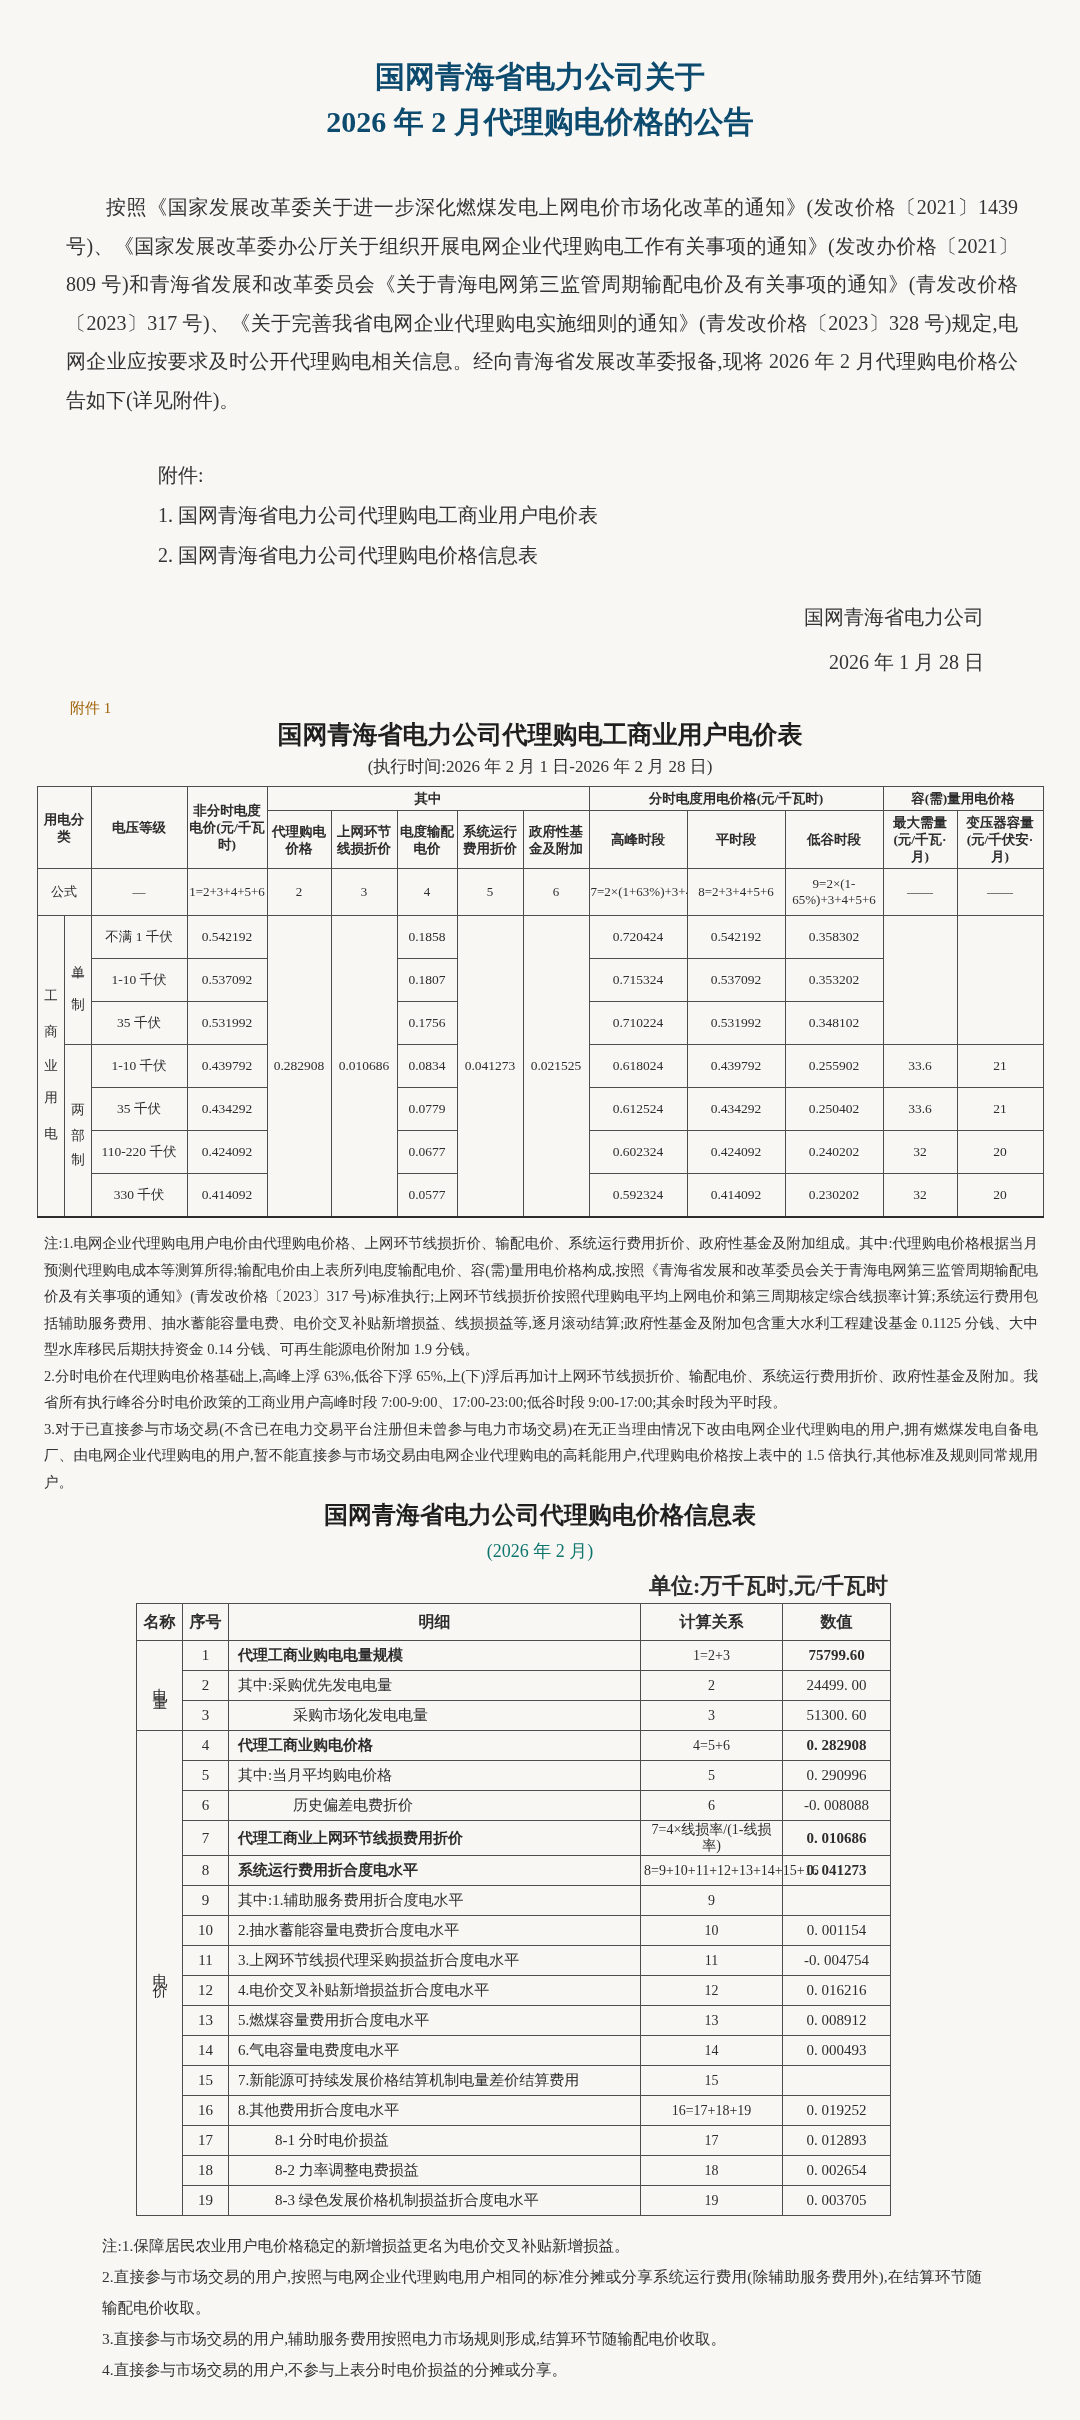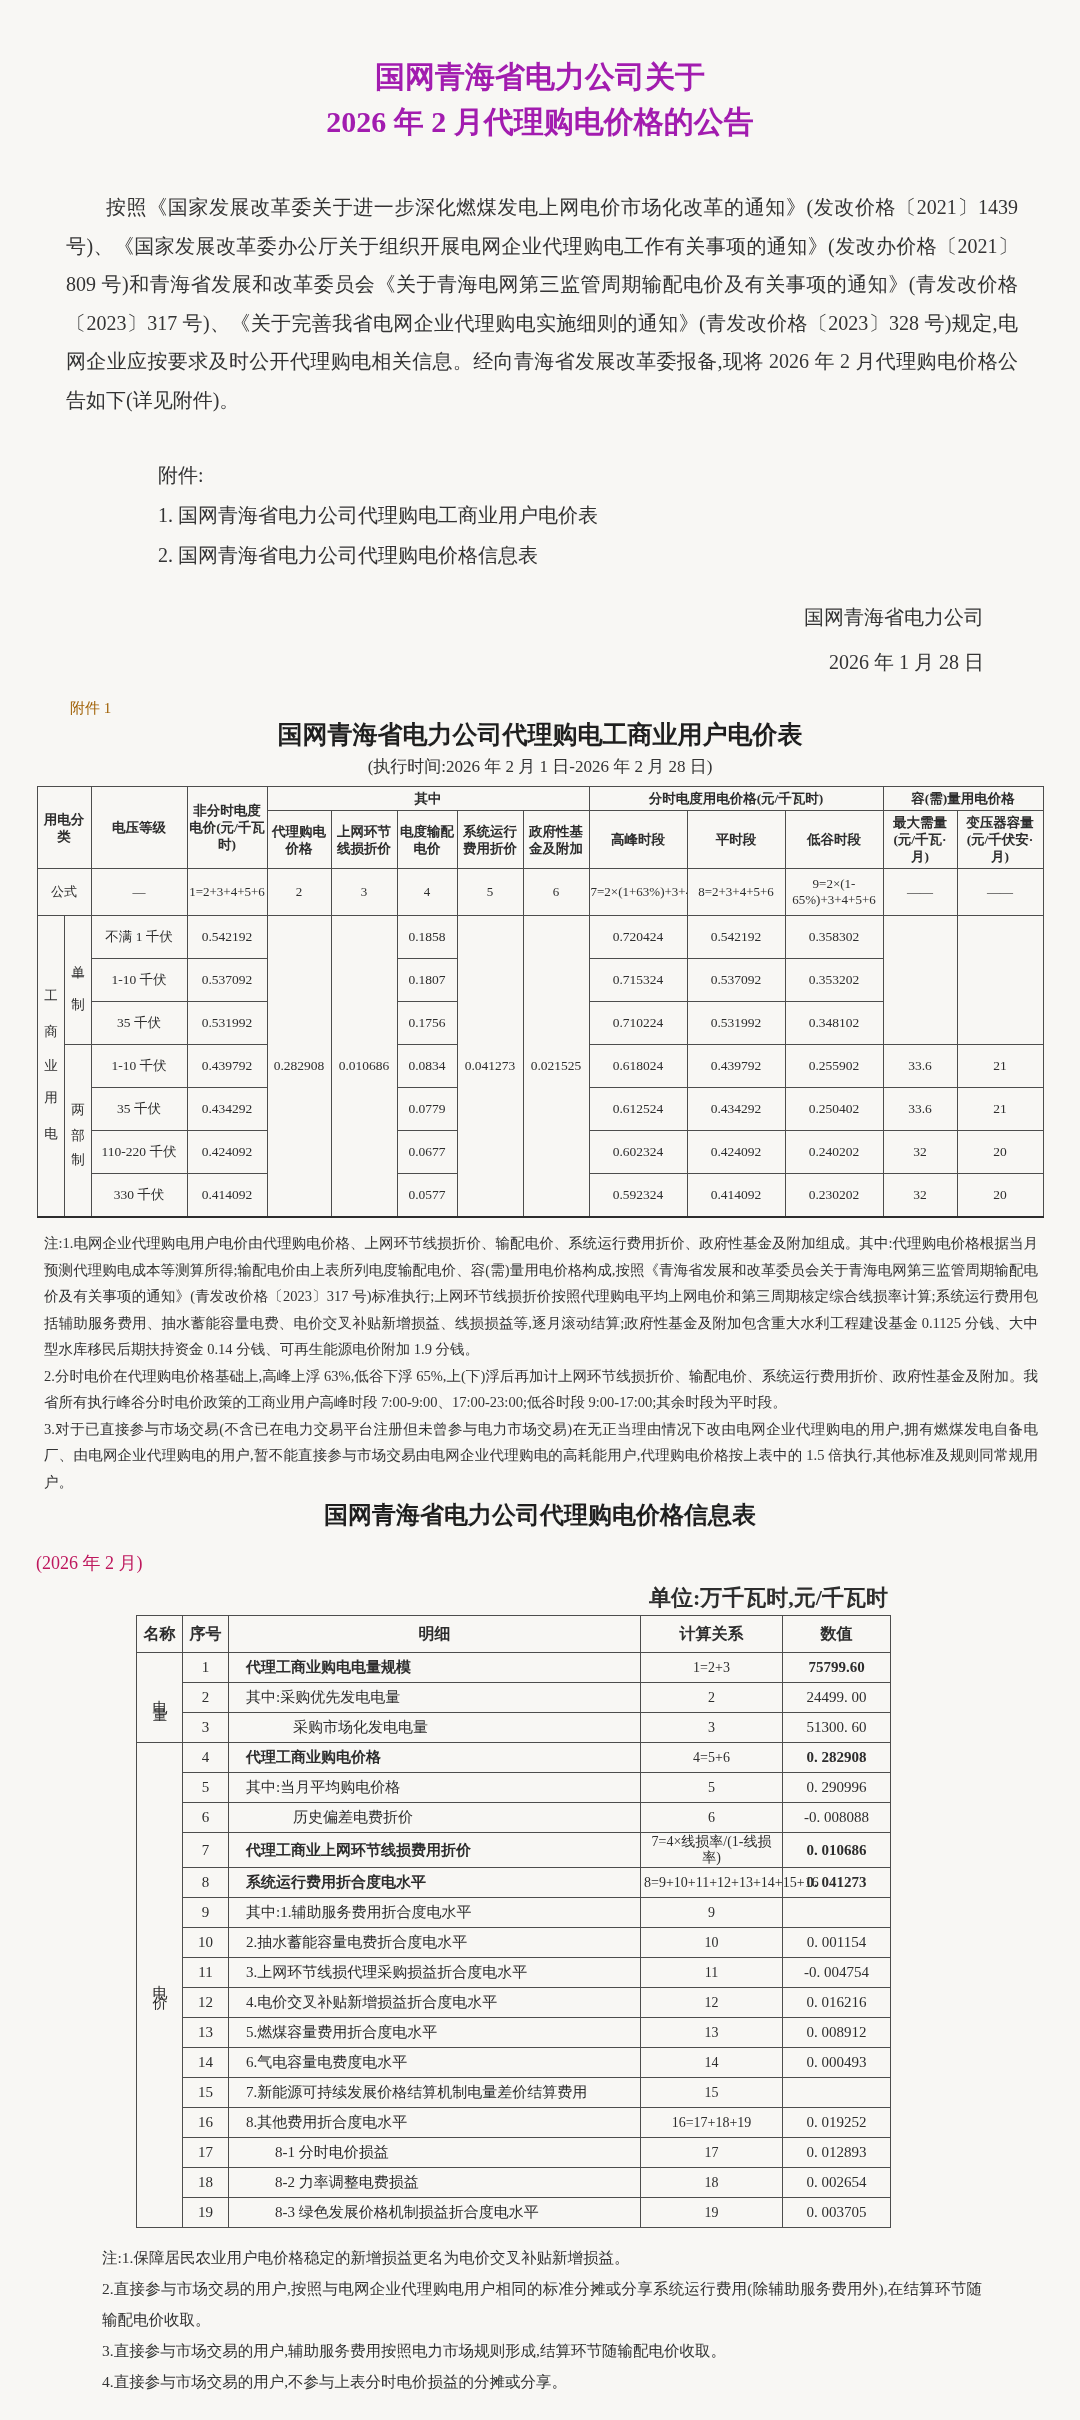--- a/index.html
+++ b/index.html
@@ -2,21 +2,21 @@
 <html><head>
 <meta charset="utf-8">
 <style>
   html,body { margin:0; padding:0; background:#eceae6; }
   .page {
     position:relative; width:1080px; min-height:2420px; margin:0 auto;
     background:#f8f7f4; color:#2d2d2d; box-sizing:border-box;
     padding:42px 36px 40px 36px;
     font-family:"Liberation Serif","DejaVu Serif",serif;
   }
-  .doc-title { text-align:center; font-weight:bold; font-size:30px; line-height:45px; margin-top:12px; color:#a21caf; }
+  .doc-title { text-align:center; font-weight:bold; font-size:30px; line-height:45px; margin-top:12px; color:#0c4a6e; }
   .body-para { font-size:20px; line-height:38.5px; text-align:justify; text-indent:2em; margin:44px 26px 0 30px; color:#333; }
   .att-block { margin:36px 0 0 122px; font-size:20px; line-height:40px; color:#333; }
   .att-block div { margin:0; }
   .signature { text-align:right; margin:20px 60px 0 0; font-size:20px; line-height:45px; color:#333; }
   .att1-label { font-size:15px; margin:14px 0 0 26px; color:#a16207;padding-left:8px; }
   .t1-title { text-align:center; font-size:25px; font-weight:bold; margin-top:0px; color:#1f1f1f; }
   .t1-exec { text-align:center; font-size:17px; margin-top:4px; color:#333; }
 
   table.t1 { border-collapse:collapse; margin:8px auto 0 auto; width:1006px; table-layout:fixed; }
   .t1 th, .t1 td { border:1px solid #4d4d4d; text-align:center; vertical-align:middle; padding:1px; color:#2d2d2d; overflow:hidden; }
@@ -30,29 +30,29 @@
   .v3 { letter-spacing:16px; }
   .v4 { letter-spacing:24px; }
   .vq { letter-spacing:8px; }
   .vp { letter-spacing:10px; }
 
   .notes1 { margin:12px 6px 0 8px; font-size:14.5px; line-height:26.5px; text-align:justify; color:#333; }
   .notes1 p { margin:0; }
 
   .att2-label { margin:30px 0 0 282px; font-size:16px; color:#3a3a3a; }
   .t2-title { text-align:center; font-size:24px; font-weight:bold; margin-top:4px; color:#1f1f1f; }
-  .t2-sub { text-align:left; font-size:18px; margin-top:20px; color:#be185d; }
+  .t2-sub { text-align:center; font-size:18px; margin-top:8px; color:#0f766e; }
   .t2-wrap { width:754px; margin:0 0 0 100px; }
   .t2-unit { text-align:right; font-size:22px; font-weight:bold; margin:8px 2px 2px 0; color:#2d2d2d; }
   table.t2 { border-collapse:collapse; width:754px; table-layout:fixed; }
   .t2 th, .t2 td { border:1px solid #4d4d4d; vertical-align:middle; padding:1px 3px; color:#2d2d2d; }
   .t2 th { font-weight:bold; font-size:16px; height:34px; text-align:center; }
   .t2 td { font-size:15px; height:27px; }
   .t2 td.no, .t2 td.rel, .t2 td.val { text-align:center; }
-  .t2 td.detail { text-align:left; padding-left:17px; }
+  .t2 td.detail { text-align:left; padding-left:9px; }
   .t2 tr.em td.detail, .t2 tr.em td.val { font-weight:bold; }
   .t2 td.ind1 { padding-left:64px; }
   .t2 td.ind2 { padding-left:46px; }
   .t2 td.rel { font-size:14px; line-height:16px; }
   .notes2 { margin:14px 0 0 66px; width:880px; font-size:15.5px; line-height:31px; text-align:justify; color:#333; }
   .notes2 p { margin:0; }
 </style>
 </head>
 <body>
 

